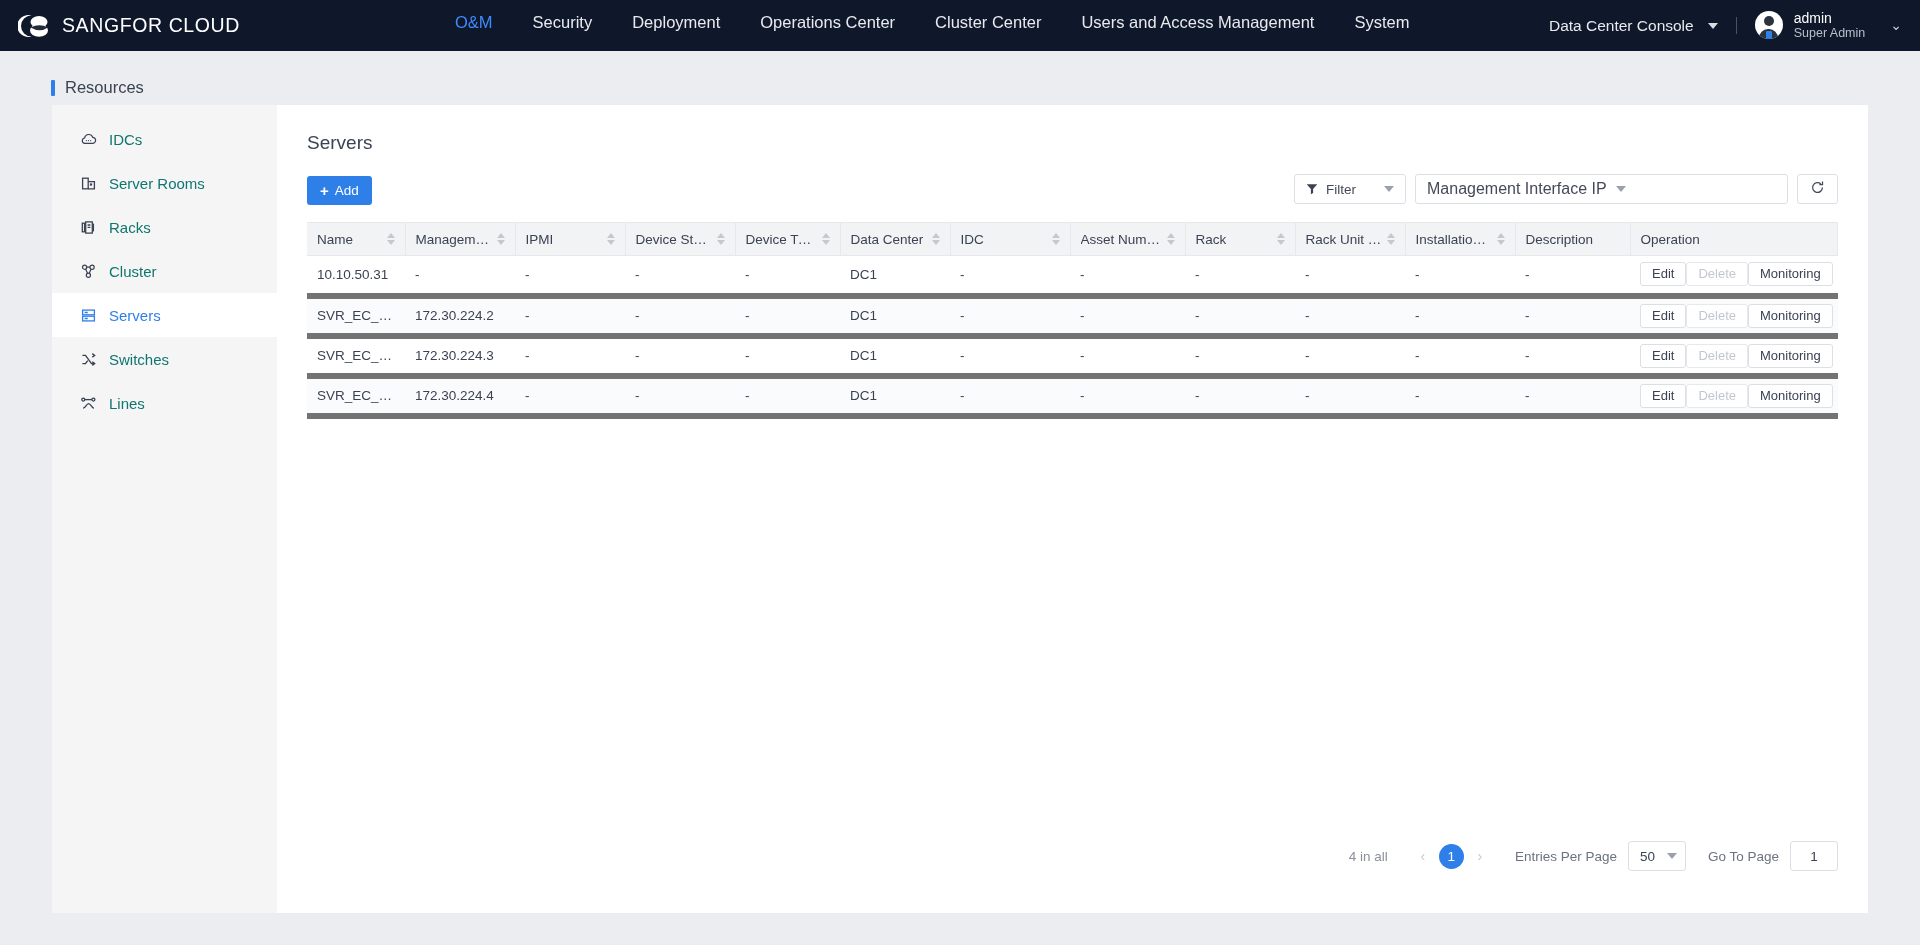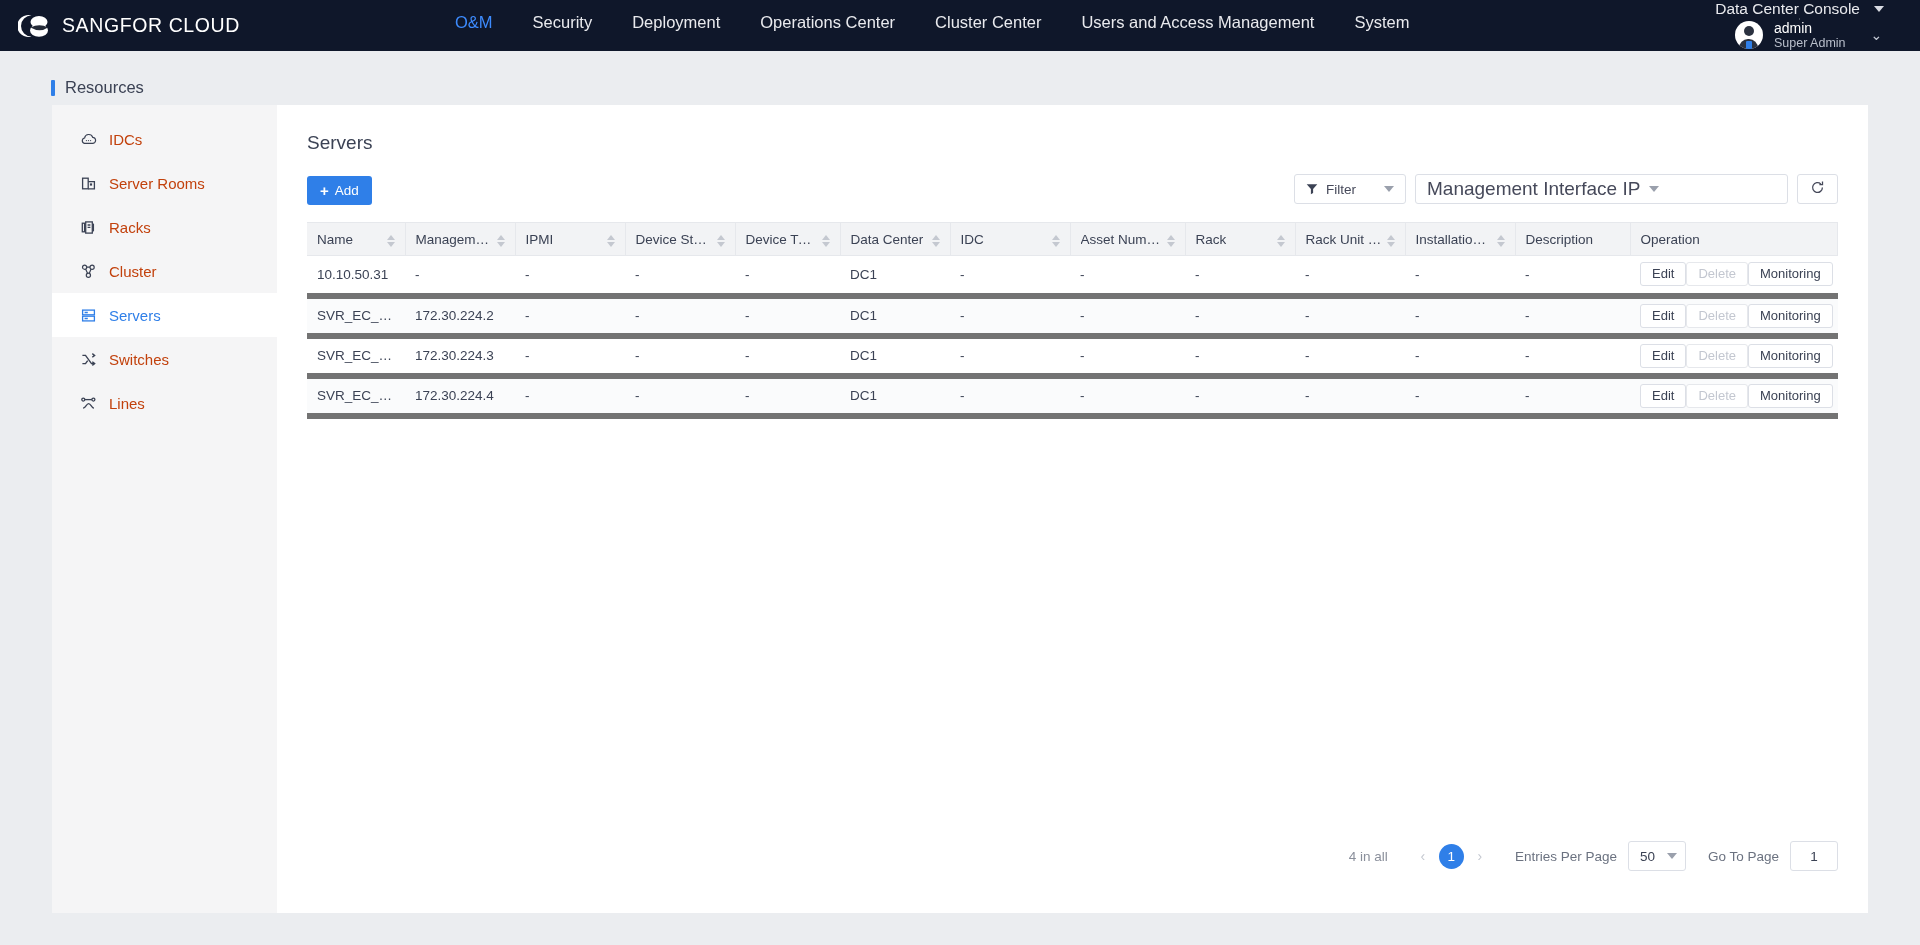--- a/index.html
+++ b/index.html
@@ -48,21 +48,20 @@
     line-height: 51px;
   }
   .mainmenu-item.active { color: #3d8bfd; }
 
   .nav-right {
     position: absolute;
     right: 18px; top: 0;
     height: 51px;
     display: flex; align-items: center;
     gap: 0px;
-    flex-direction: column;
   }
   .console-select {
     display: flex; align-items: center; gap: 14px;
     font-size: 15.5px; color: #e9eaee;
     cursor: pointer; white-space: nowrap;
     padding-right: 18px;
   }
   .caret-down {
     width: 0; height: 0;
     border-left: 5px solid transparent;
@@ -135,21 +134,21 @@
     background: #f5f5f6;
     flex: 0 0 225px;
     padding-top: 12px;
   }
   .side-item {
     height: 44px;
     display: flex; align-items: center;
     gap: 12px;
     padding-left: 28px;
     font-size: 15px;
-    color: #c2410c;
+    color: #0f766e;
     cursor: pointer;
   }
   .side-item .side-ico {
     width: 17px; height: 17px; flex: 0 0 17px;
     display: flex; align-items: center; justify-content: center;
     color: #3b4254;
   }
   .side-item.active {
     background: #ffffff;
     color: #2f7fe8;
@@ -217,21 +216,21 @@
     height: 30px;
     border: 1px solid #dcdfe6;
     border-radius: 3px;
     display: flex; align-items: center;
     background: #fff;
     width: 373px;
     overflow: hidden;
   }
   .search-select {
     display: flex; align-items: center; gap: 9px;
-    font-size: 19px; color: #46495a;
+    font-size: 16px; color: #46495a;
     padding: 0 10px 0 11px;
     height: 100%;
     cursor: pointer;
     white-space: nowrap;
   }
   .search-sep { width:1px; height: 18px; background:#e3e5ea; }
   .search-input {
     flex: 1 1 auto;
     border: none; outline: none;
     height: 100%;
@@ -267,21 +266,21 @@
     border-right: 1px solid #e6e8ec;
     border-top: 1px solid #e6e8ec;
     border-bottom: 1px solid #e6e8ec;
     position: relative;
     white-space: nowrap;
     overflow: hidden;
     font-size: 13.5px;
   }
   table.grid thead th:last-child { border-right: 1px solid #e6e8ec; }
   table.grid thead th .th-inner {
-    display: flex; align-items: flex-end; justify-content: space-between;
+    display: flex; align-items: center; justify-content: space-between;
     gap: 4px;
   }
   .th-label { overflow: hidden; text-overflow: ellipsis; white-space: nowrap; }
   .sorter {
     display: flex; flex-direction: column; gap: 2px;
     flex: 0 0 auto; cursor: pointer;
   }
   .sorter i {
     display:block; width:0; height:0;
     border-left: 4px solid transparent;

